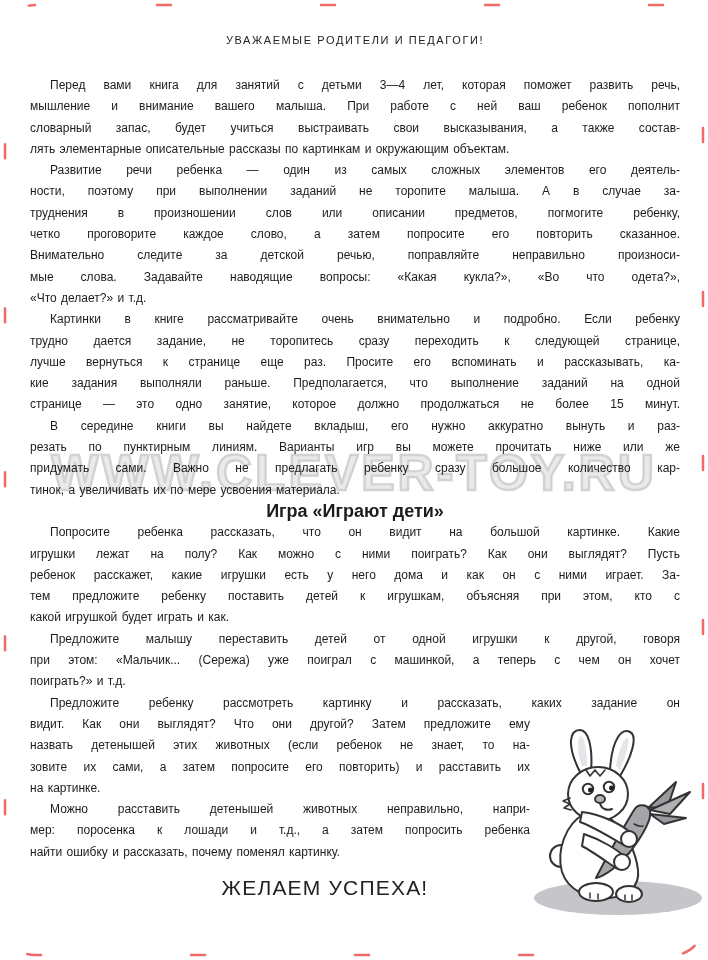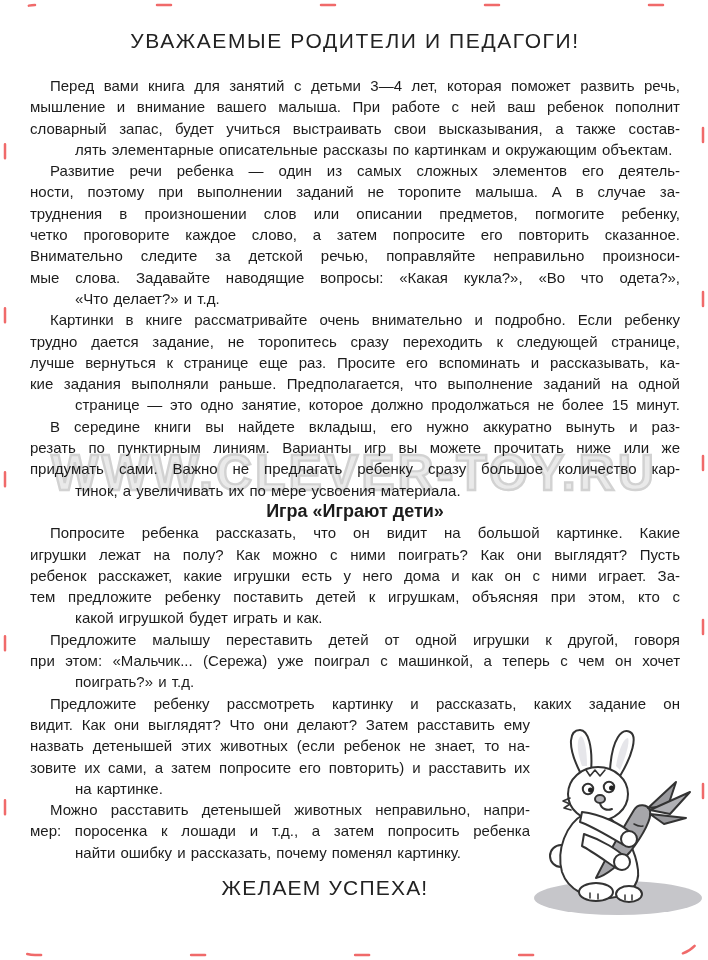--- a/index.html
+++ b/index.html
@@ -23,31 +23,31 @@
     color: rgba(255,255,255,0.05);
     -webkit-text-stroke: 2.4px #d2d2d2;
     text-shadow: 0 1px 0 #e9e9e9;
     white-space: nowrap;
   }
   .content {
     position: absolute; left: 30px; top: 30px; width: 650px; z-index: 1;
   }
   .title {
     margin: 0 0 24px 0;
-    font-size: 21px; font-weight: 400; letter-spacing: 1.6px;
+    font-size: 11px; font-weight: 400; letter-spacing: 1.6px;
     line-height: 21px; text-align: center; color: #222;
   }
   .para { margin: 0; }
   .para .line {
-    font-size: 15px; line-height: 21.3px; height: 21.3px;
+    font-size: 12px; line-height: 21.3px; height: 21.3px;
     text-align: justify; text-align-last: justify;
     overflow: hidden; word-spacing: 1px;
   }
   .para .line:first-child { text-indent: 20px; }
-  .para .line:last-child { text-align-last: left; margin-left: 45px; }
+  .para .line:last-child { text-align-last: left; }
   .para.last-full .line:last-child { text-align-last: justify; }
   .para.wrap-rabbit .line:not(:first-child) { margin-right: 150px; }
   .para.narrow .line { margin-right: 150px; }
   .game-heading {
     margin: 0; font-size: 18px; font-weight: 700;
     line-height: 21.3px; height: 21.3px; text-align: center;
   }
   .closing {
     margin-top: 14px; width: 590px;
     font-size: 21px; font-weight: 400; letter-spacing: 1.2px;
@@ -110,21 +110,21 @@
         <div class="line">какой игрушкой будет играть и как.</div>
       </div>
     <div class="para">
         <div class="line">Предложите малышу переставить детей от одной игрушки к другой, говоря</div>
         <div class="line">при этом: «Мальчик... (Сережа) уже поиграл с машинкой, а теперь с чем он хочет</div>
         <div class="line">поиграть?» и т.д.</div>
       </div>
 
     <div class="para wrap-rabbit">
         <div class="line">Предложите ребенку рассмотреть картинку и рассказать, каких задание он</div>
-        <div class="line">видит. Как они выглядят? Что они делают? Затем расставить ему</div>
+        <div class="line">видит. Как они выглядят? Что они другой? Затем предложите ему</div>
         <div class="line">назвать детенышей этих животных (если ребенок не знает, то на-</div>
         <div class="line">зовите их сами, а затем попросите его повторить) и расставить их</div>
         <div class="line">на картинке.</div>
       </div>
     <div class="para narrow">
         <div class="line">Можно расставить детенышей животных неправильно, напри-</div>
         <div class="line">мер: поросенка к лошади и т.д., а затем попросить ребенка</div>
         <div class="line">найти ошибку и рассказать, почему поменял картинку.</div>
       </div>
 

